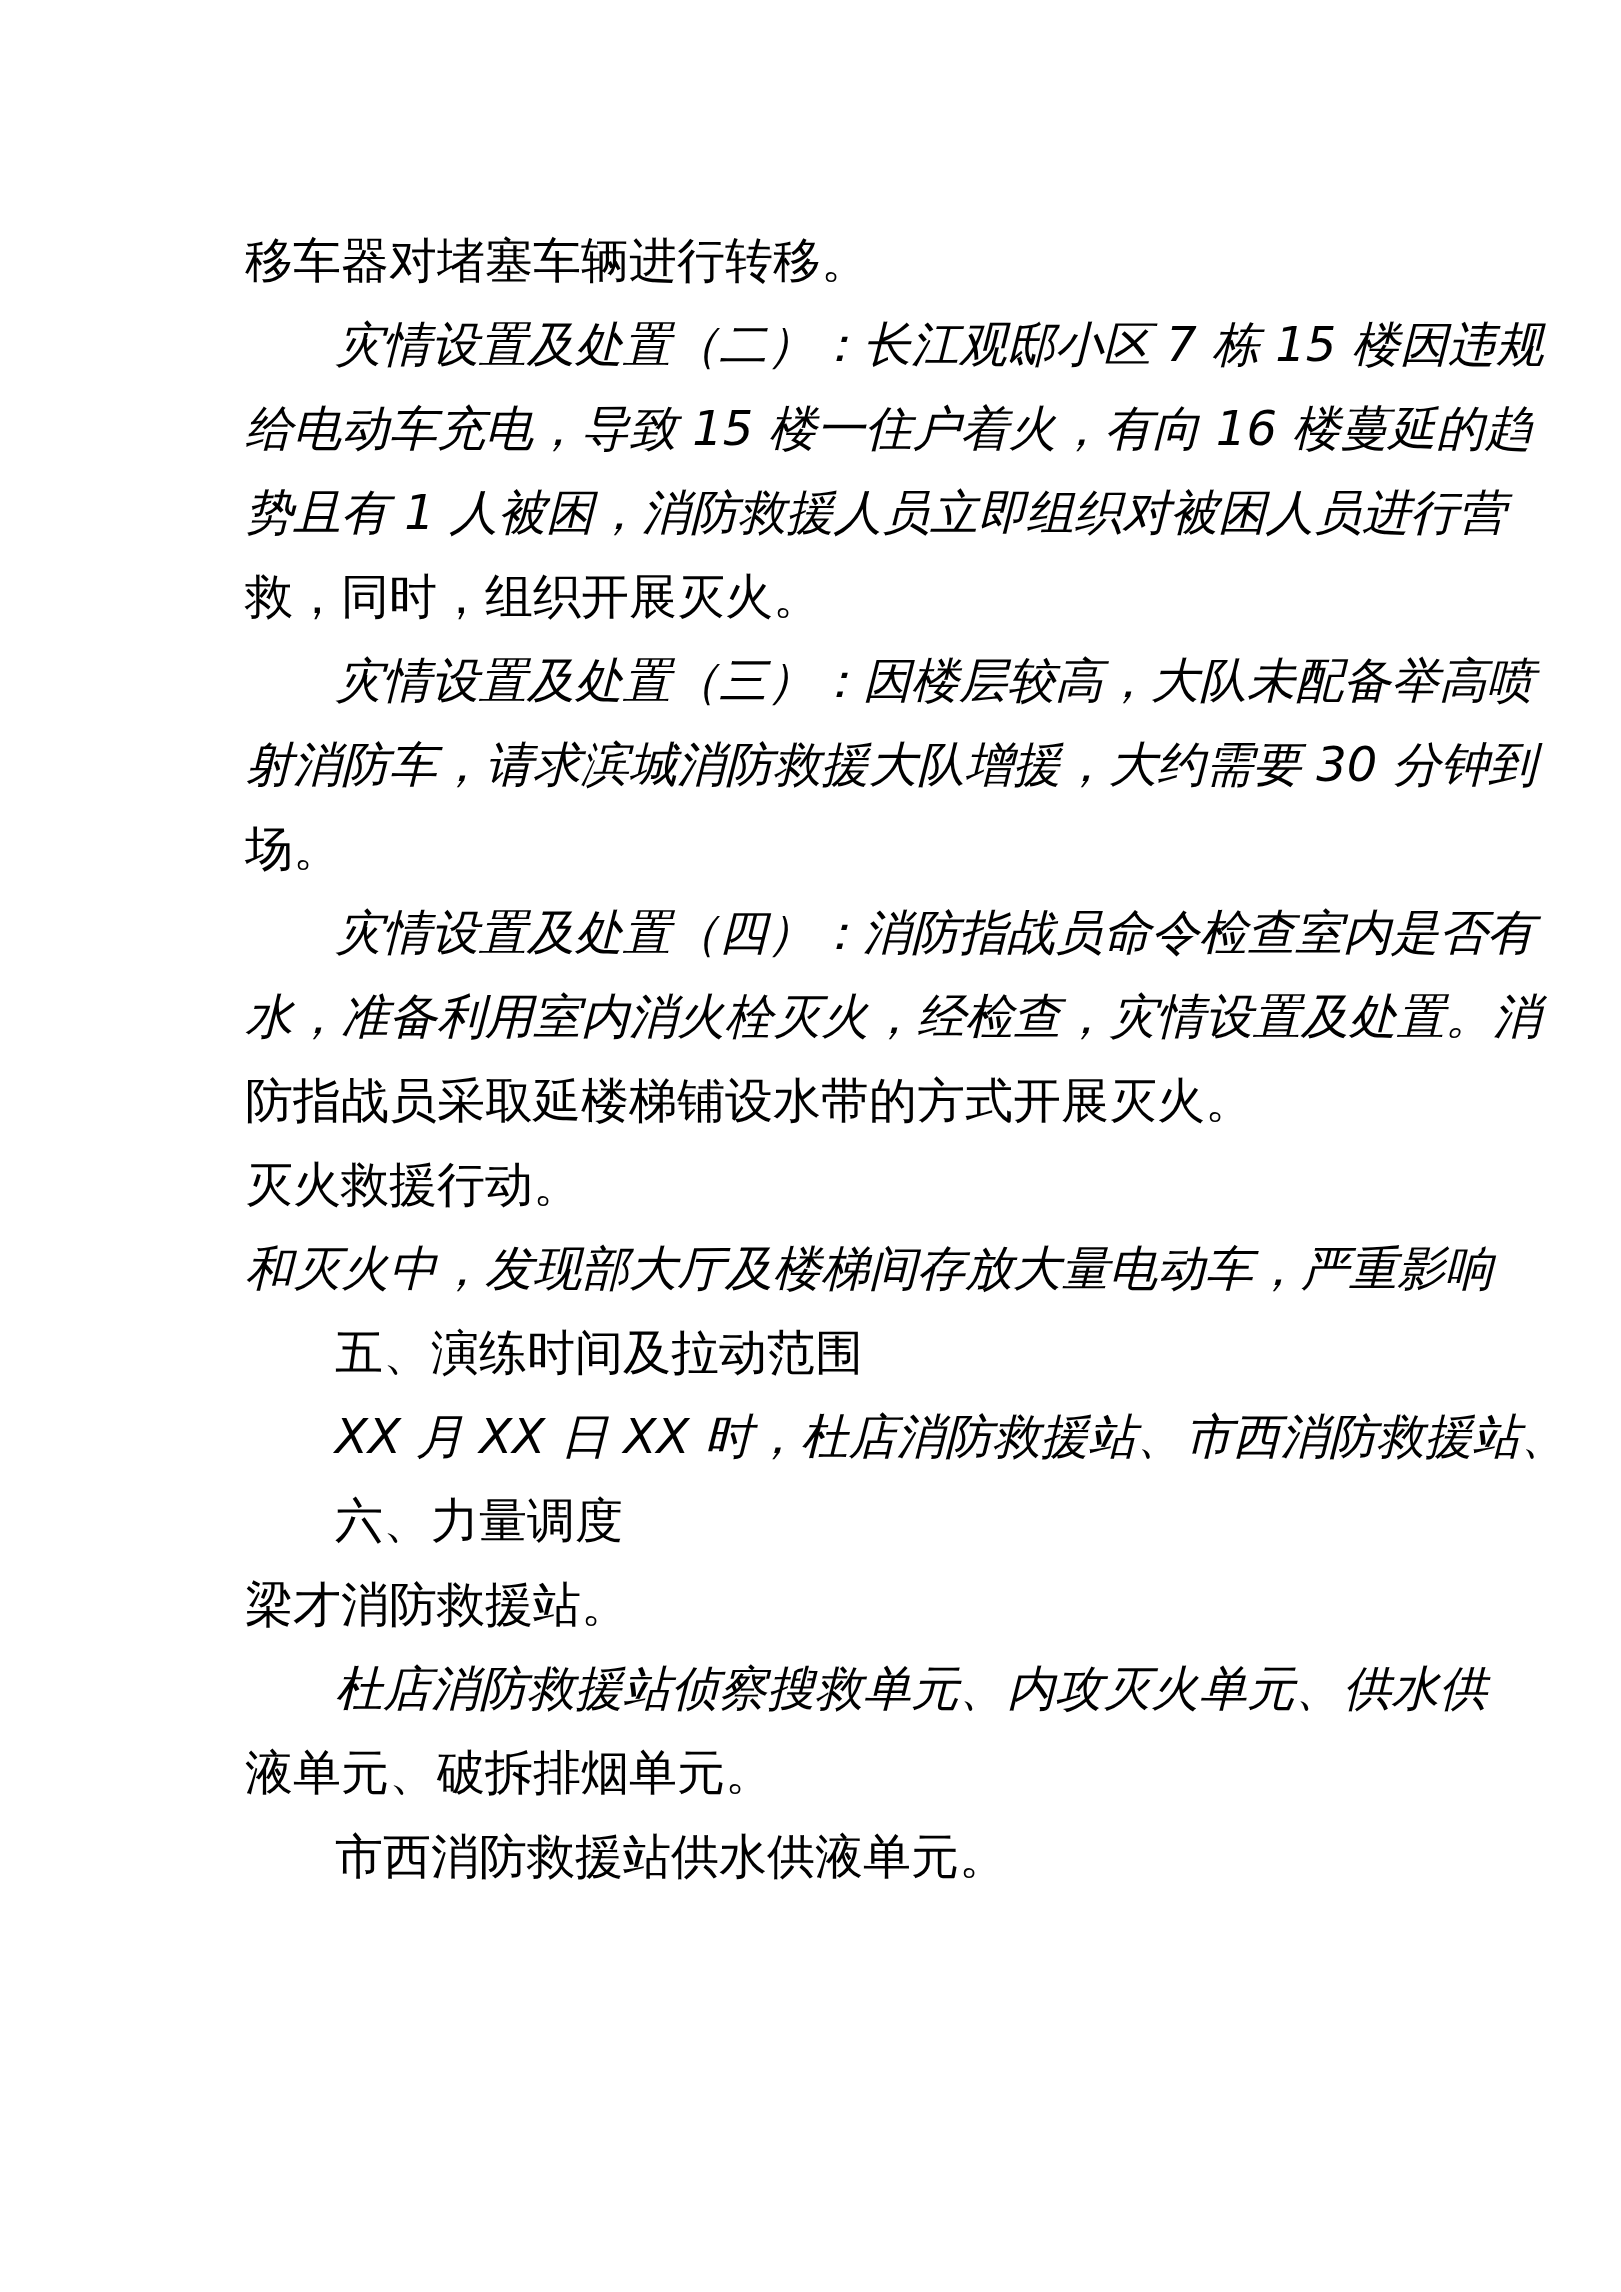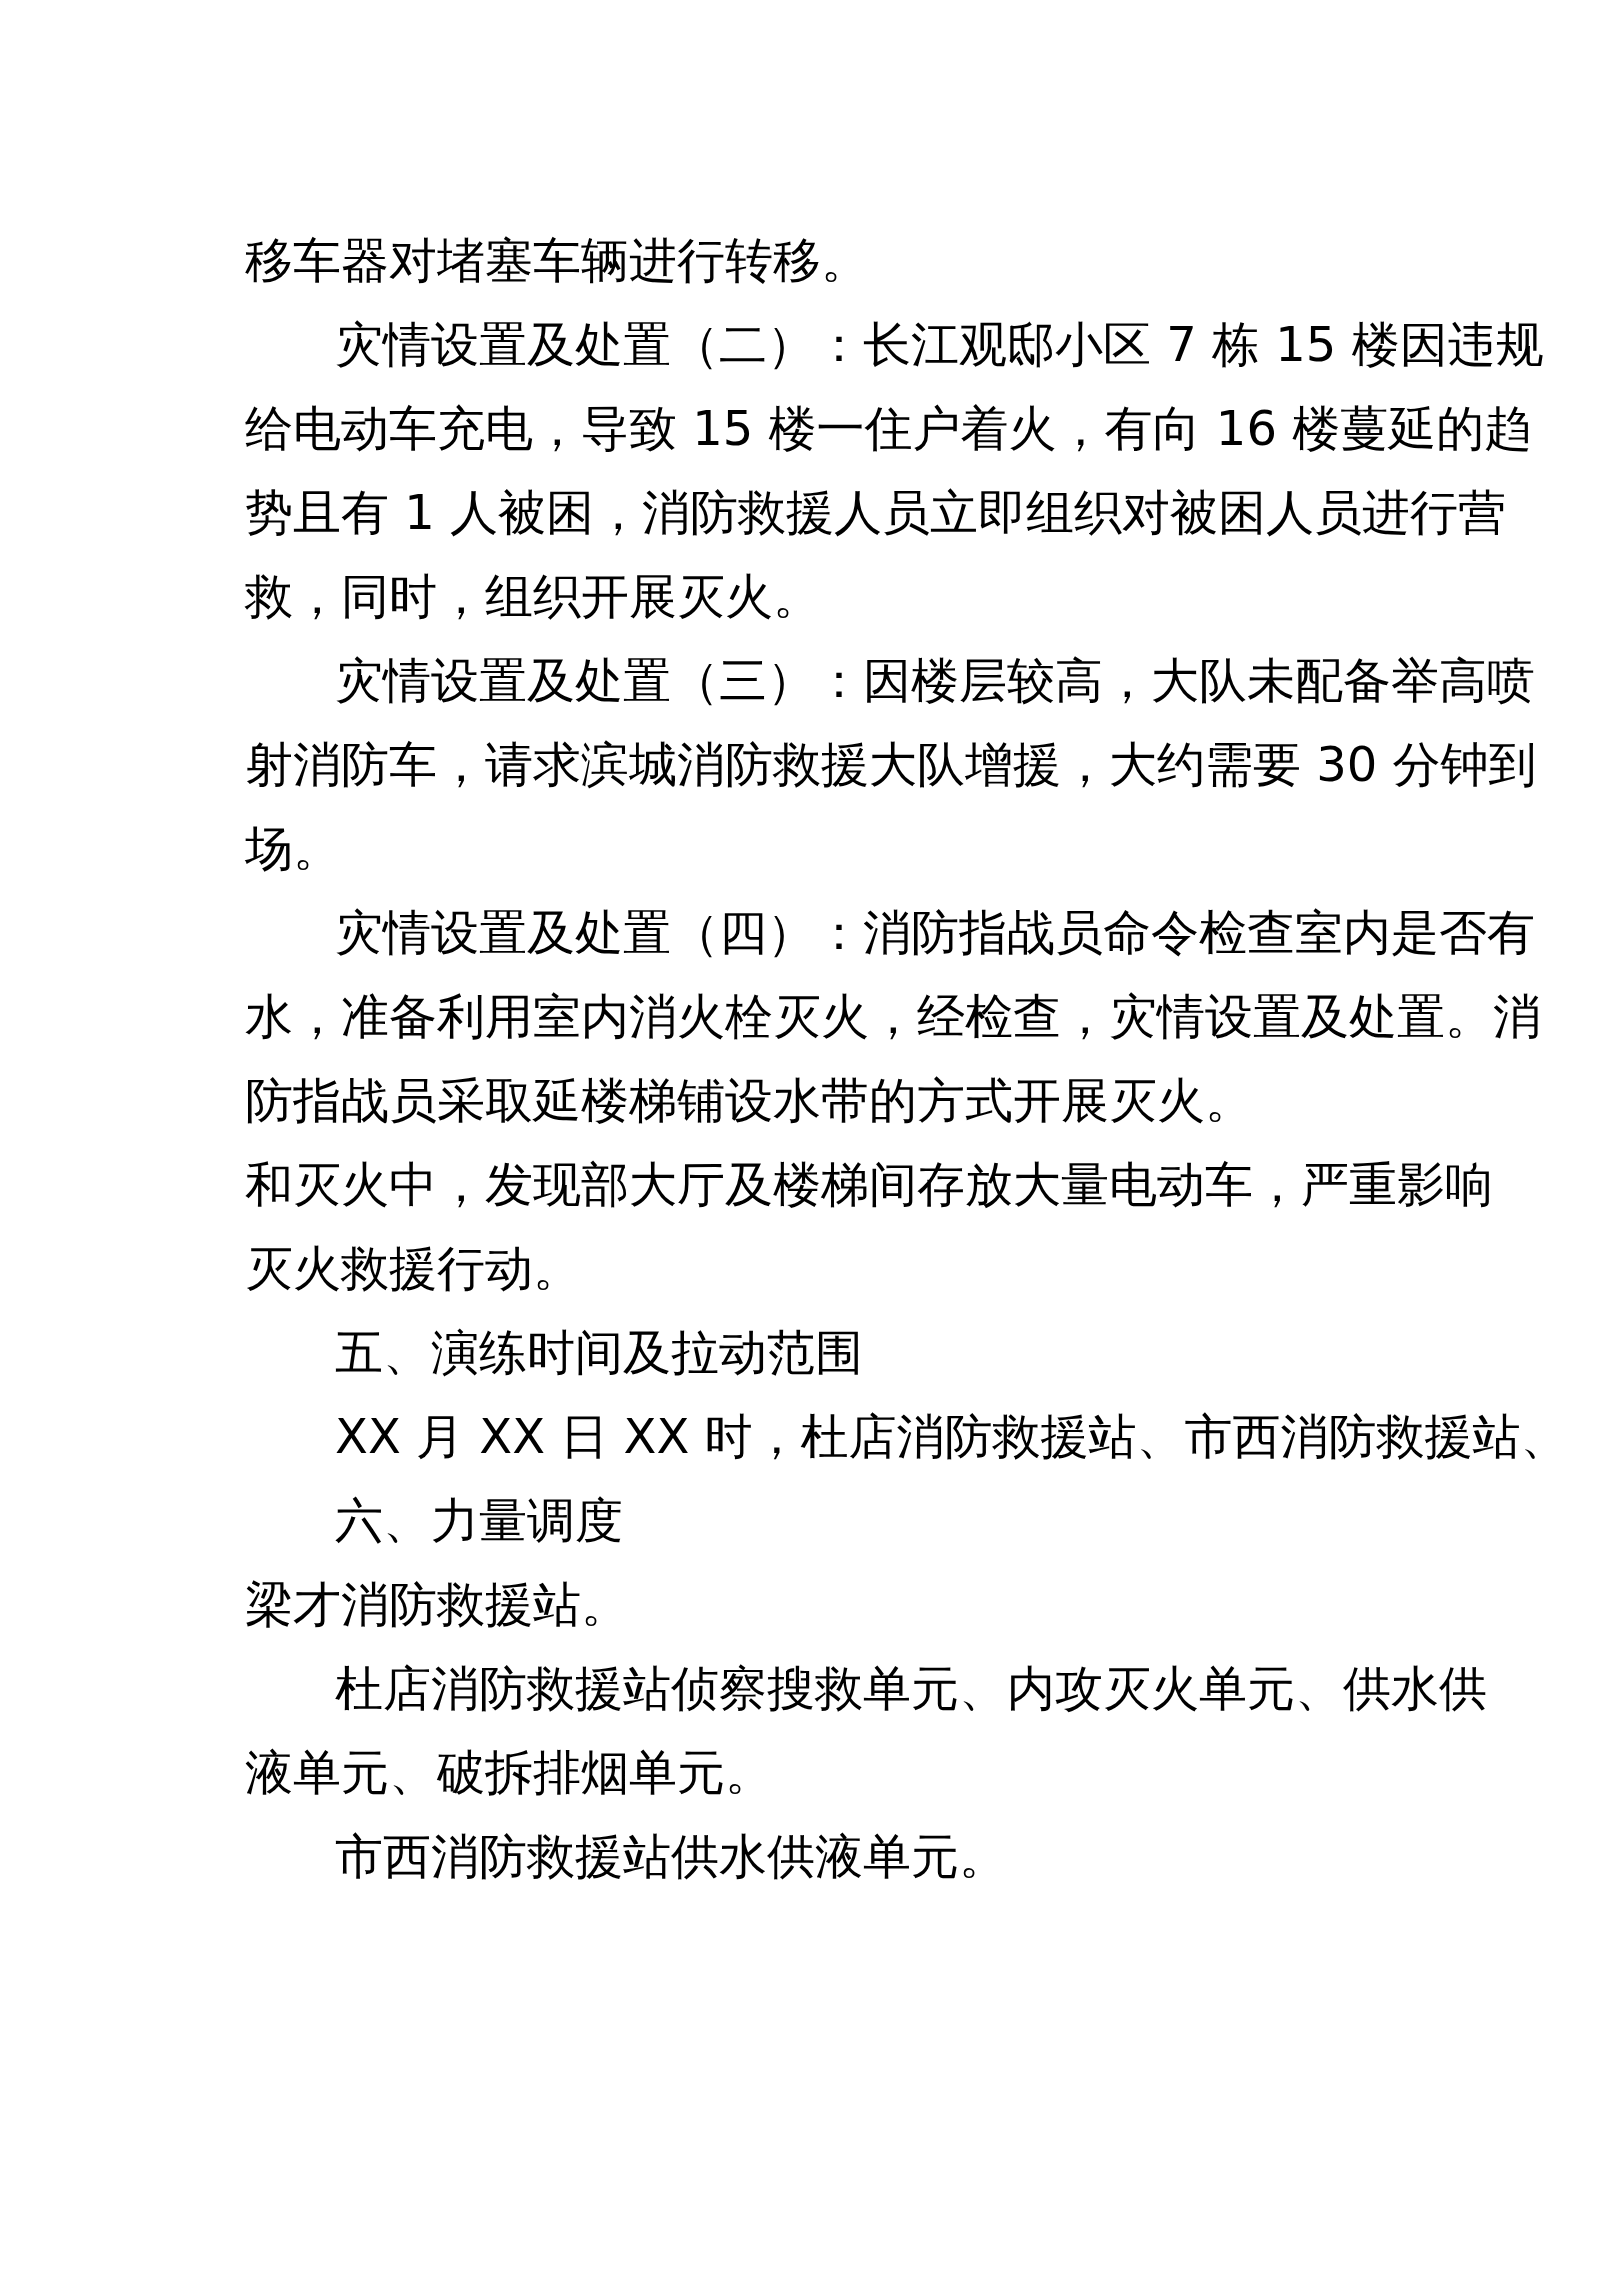--- a/index.html
+++ b/index.html
@@ -25,42 +25,43 @@
     font-size: 48px;
     line-height: 84px;
     height: 84px;
     white-space: nowrap;
     overflow: visible;
     letter-spacing: 0;
   }
   .line.full {
     text-align: justify;
     text-align-last: justify;
+    font-style: italic;
   }
   .line.indent {
     padding-left: 90px;
   }
 </style>
 </head>
 <body>
 
 <div class="page">
   <div class="line">移车器对堵塞车辆进行转移。</div>
   <div class="line indent full">灾情设置及处置（二）：长江观邸小区 7 栋 15 楼因违规</div>
   <div class="line full">给电动车充电，导致 15 楼一住户着火，有向 16 楼蔓延的趋</div>
   <div class="line full">势且有 1 人被困，消防救援人员立即组织对被困人员进行营</div>
   <div class="line">救，同时，组织开展灭火。</div>
   <div class="line indent full">灾情设置及处置（三）：因楼层较高，大队未配备举高喷</div>
   <div class="line full">射消防车，请求滨城消防救援大队增援，大约需要 30 分钟到</div>
   <div class="line">场。</div>
   <div class="line indent full">灾情设置及处置（四）：消防指战员命令检查室内是否有</div>
   <div class="line full">水，准备利用室内消火栓灭火，经检查，灾情设置及处置。消</div>
   <div class="line">防指战员采取延楼梯铺设水带的方式开展灭火。</div>
+  <div class="line">灭火救援行动。</div>
   <div class="line full">和灭火中，发现部大厅及楼梯间存放大量电动车，严重影响</div>
-  <div class="line">灭火救援行动。</div>
   <div class="line indent">五、演练时间及拉动范围</div>
   <div class="line indent full">XX 月 XX 日 XX 时，杜店消防救援站、市西消防救援站、</div>
   <div class="line indent">六、力量调度</div>
   <div class="line">梁才消防救援站。</div>
   <div class="line indent full">杜店消防救援站侦察搜救单元、内攻灭火单元、供水供</div>
   <div class="line">液单元、破拆排烟单元。</div>
   <div class="line indent">市西消防救援站供水供液单元。</div>
 </div>
 
 

